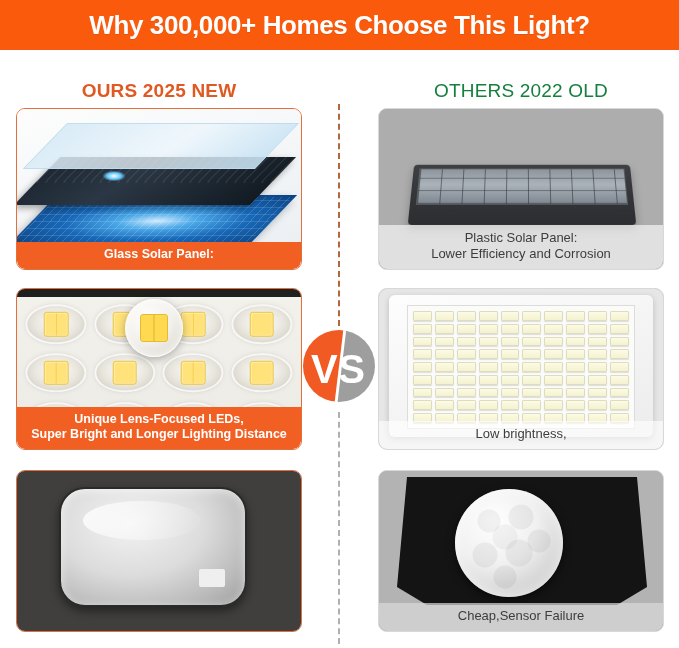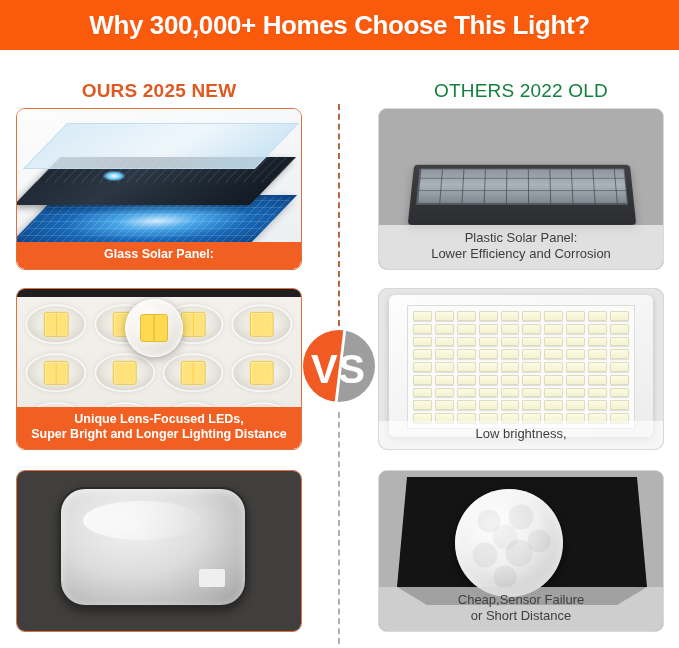--- a/index.html
+++ b/index.html
@@ -424,17 +424,16 @@
   </div>
 
   <div class="card others r3">
     <div class="card-media pir-small">
       <div class="pir-body">
         <div class="pir-dome"></div>
       </div>
     </div>
     <div class="caption">
       <span class="cap-line">Cheap,Sensor Failure</span>
-      <span class="cap-line">or Short Distance</span>
     </div>
   </div>
 
 </div>
 
 </body></html>

